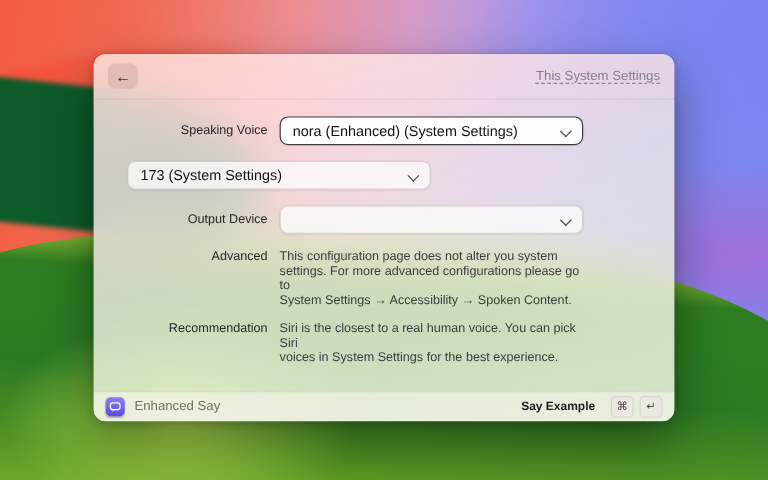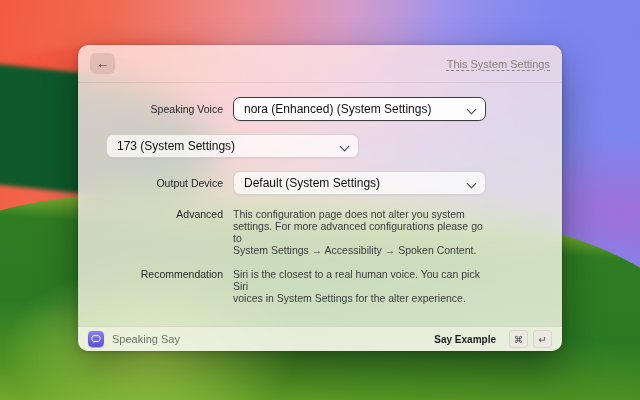--- a/index.html
+++ b/index.html
@@ -101,49 +101,48 @@
       <div class="row">
         <div class="select">
           <span class="select-value">173 (System Settings)</span>
           <span class="chevron"></span>
         </div>
       </div>
 
       <div class="row">
         <div class="row-label">Output Device</div>
         <div class="select">
-          <span class="select-value">Default (System Settings)</span>
           <span class="chevron"></span>
         </div>
       </div>
 
       <div class="row note">
         <div class="row-label">Advanced</div>
         <div class="note-text">This configuration page does not alter you system
 settings. For more advanced configurations please go to
 System Settings → Accessibility → Spoken Content.</div>
       </div>
 
       <div class="row note">
         <div class="row-label">Recommendation</div>
         <div class="note-text">Siri is the closest to a real human voice. You can pick Siri
-voices in System Settings for the alter experience.</div>
+voices in System Settings for the best experience.</div>
       </div>
 
     </div>
 
     <div class="win-footer">
       <div class="footer-left">
         <div class="app-icon">
           <svg width="12" height="12" viewBox="0 0 16 16">
             <rect x="2.6" y="3.6" width="10.8" height="7.6" rx="2.6" fill="none" stroke="#ffffff" stroke-width="1.3"></rect>
             <path d="M5.6 11 L4.6 13.4 L8.4 11 Z" fill="#ffffff"></path>
           </svg>
         </div>
-        <span class="app-name">Speaking Say</span>
+        <span class="app-name">Enhanced Say</span>
       </div>
       <div class="footer-right">
         <span class="action-label">Say Example</span>
         <span class="keycap">⌘</span>
         <span class="keycap">↵</span>
       </div>
     </div>
 
   </div>
 </div>

